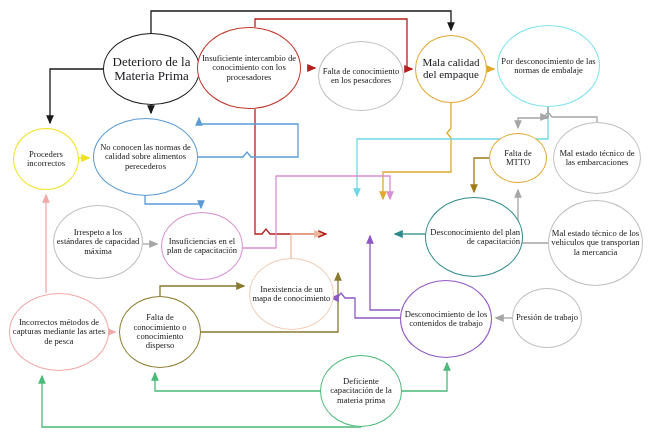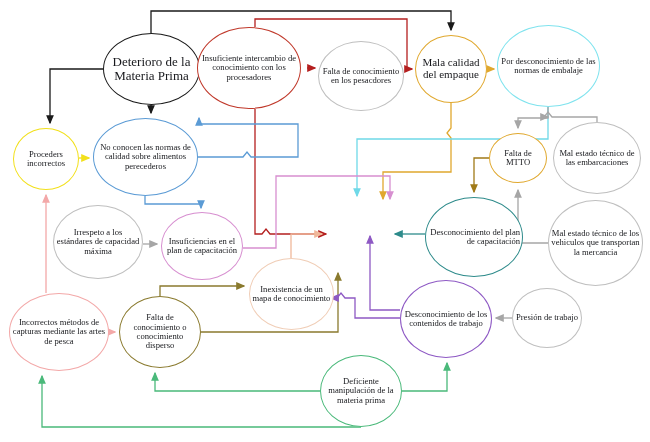--- a/index.html
+++ b/index.html
@@ -205,16 +205,16 @@
       <div class="node" style="left: 119px; top: 296px; width: 82px; height: 72px; font-size: 8.6px; border-color: rgb(138, 122, 46);">
         <span>Falta de conocimiento o conocimiento disperso</span>
       </div>
       <div class="node" style="left: 400px; top: 280px; width: 92px; height: 78px; font-size: 8.6px; border-color: rgb(142, 89, 196);">
         <span>Desconocimiento de los contenidos de trabajo</span>
       </div>
       <div class="node" style="left: 512px; top: 288px; width: 70px; height: 60px; font-size: 8.6px; border-color: rgb(191, 191, 191);">
         <span>Presión de trabajo</span>
       </div>
       <div class="node" style="left: 320px; top: 355px; width: 82px; height: 72px; font-size: 8.6px; border-color: rgb(74, 185, 122);">
-        <span>Deficiente manipulación de la materia prima</span>
+        <span>Deficiente capacitación de la materia prima</span>
       </div>
     </div>
 </div>
 
 </body></html>

